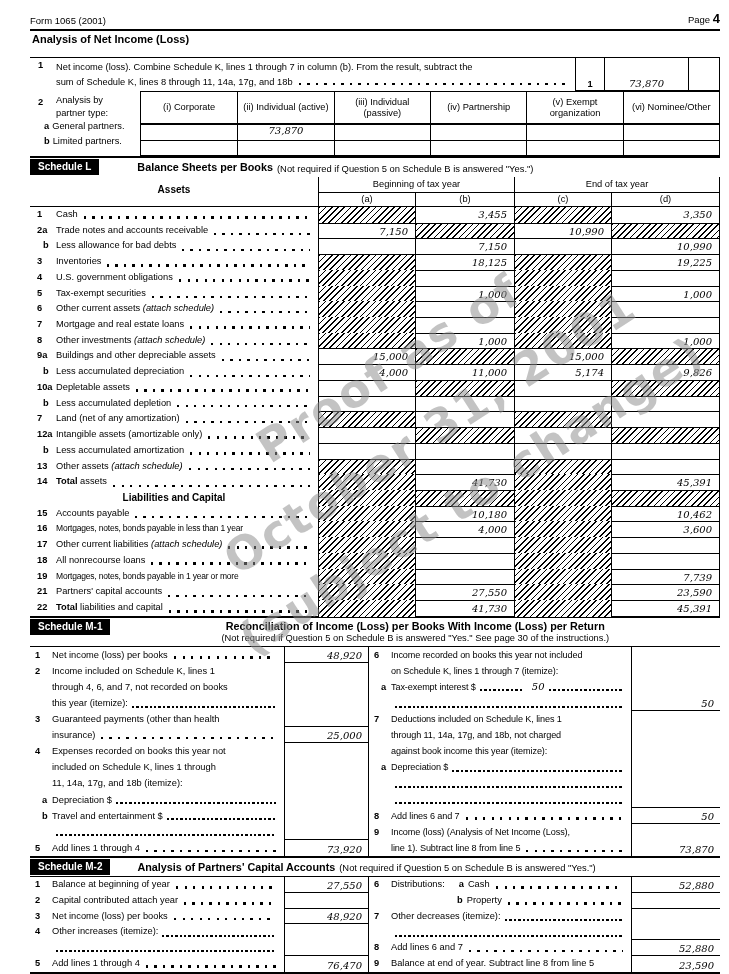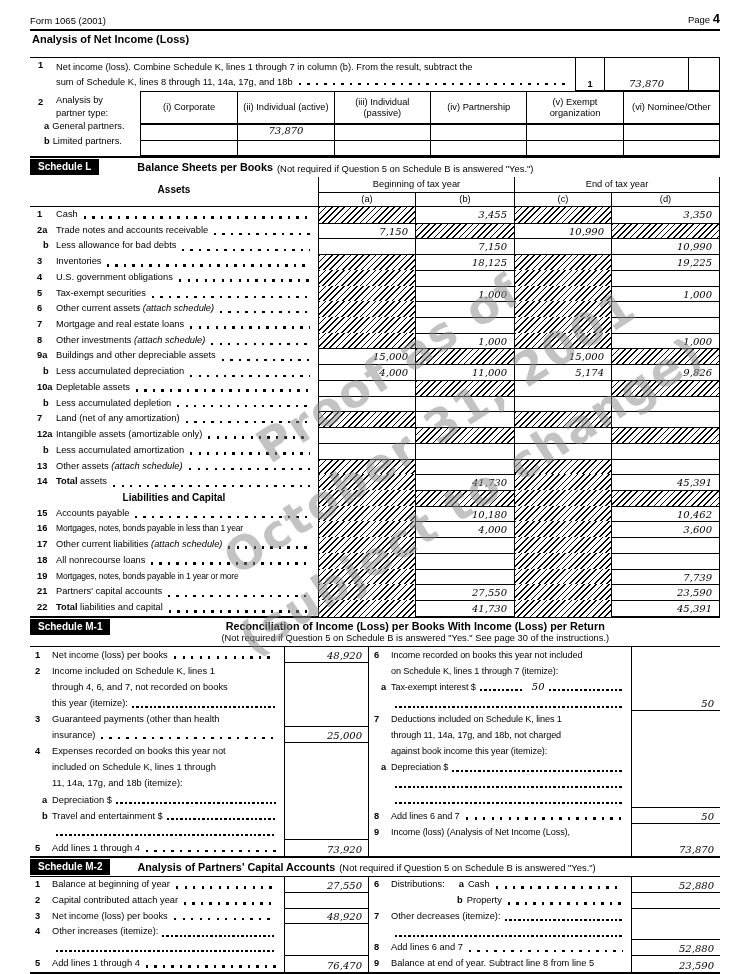--- a/index.html
+++ b/index.html
@@ -601,20 +601,25 @@
             </div>
         <div class="mr">
               <span class="mn">8</span>
               <span class="mtxt">Add lines 6 and 7</span>
               <span class="ld"></span>
             </div>
         <div class="mr">
               <span class="mn">9</span>
               <span class="mtxt">Income (loss) (Analysis of Net Income (Loss),</span>
             </div>
+        <div class="mr">
+              <span class="mn"></span>
+              <span class="mtxt">line 1). Subtract line 8 from line 5</span>
+              <span class="ld"></span>
+            </div>
       </div>
       <div class="mamt">
         <div class="seg s4">
               <span class="hw">50</span>
             </div>
         <div class="seg s6"></div>
         <div class="seg s1">
               <span class="hw">50</span>
             </div>
         <div class="seg s2 lastseg">

